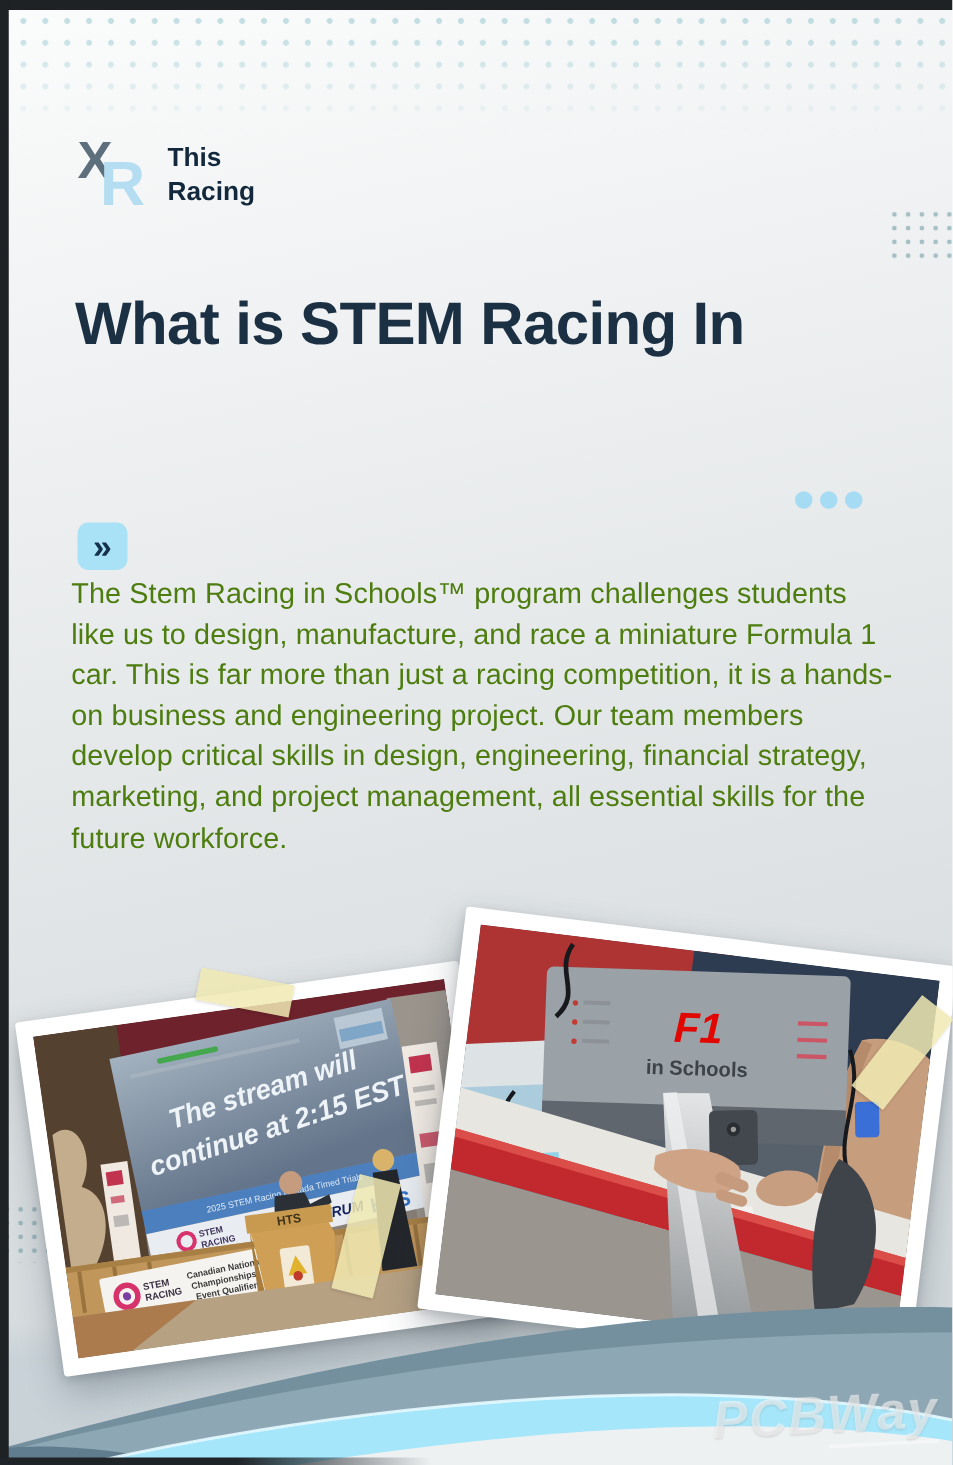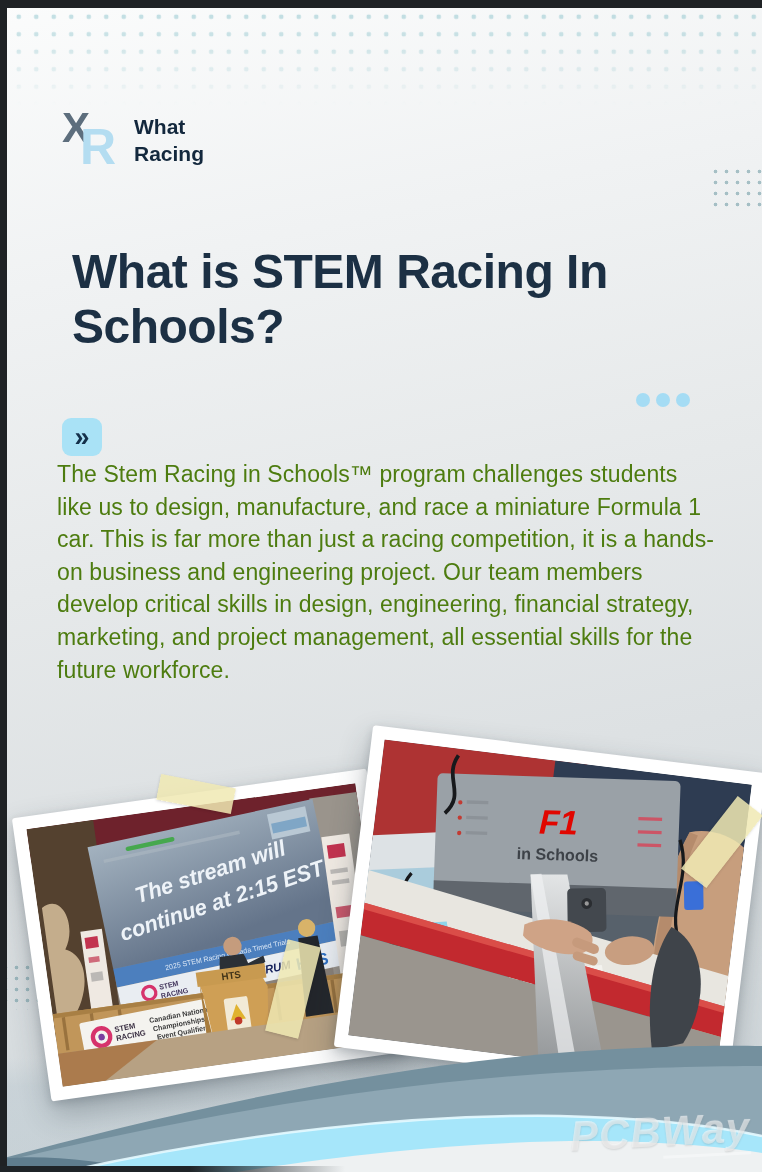--- a/index.html
+++ b/index.html
@@ -75,28 +75,27 @@
   <div class="dots dots-right abs"></div>
   <div class="dots dots-left abs"></div>
   <div class="haze abs"></div>
 
   <div class="brand abs">
     <div class="mark">
       <span class="x">X</span>
       <span class="r">R</span>
     </div>
     <div class="brand-name">
-      <div>What</div>
+      <div>This</div>
       <div>Racing</div>
     </div>
   </div>
 
-  <h1 class="title abs" style="margin:12px;">
+  <h1 class="title abs" style="margin:0;">
     <span>What is STEM Racing In</span>
-    <span>Schools?</span>
   </h1>
 
   <div class="deco-dots abs">
     <i></i>
       <i></i>
       <i></i>
   </div>
 
   <div class="chevron-badge abs">»</div>
 

